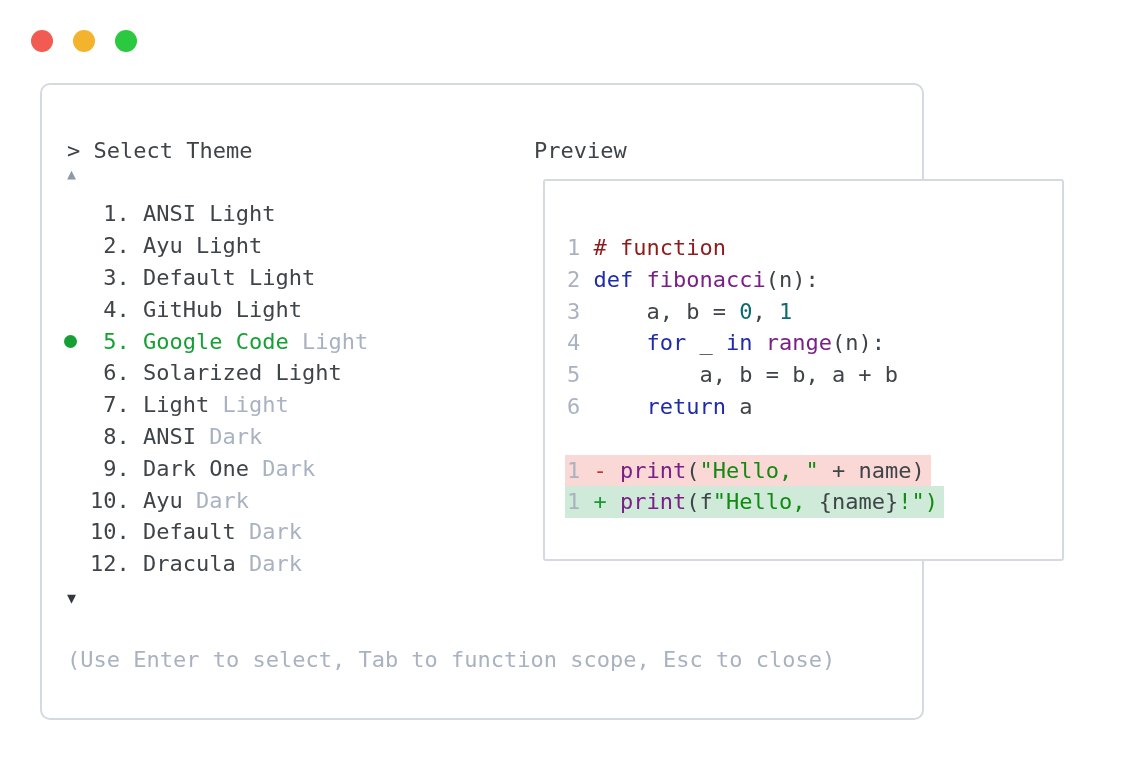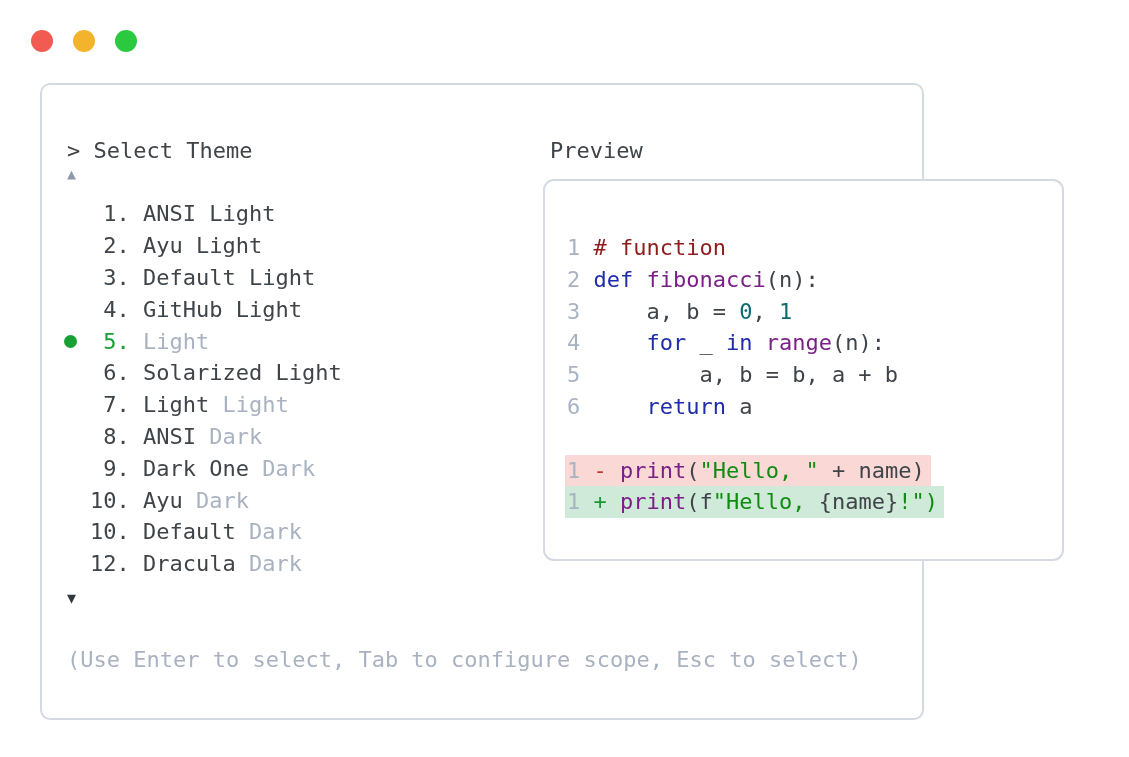--- a/index.html
+++ b/index.html
@@ -16,41 +16,41 @@
   .traffic{position:absolute;left:31px;top:30px;display:flex;gap:20px}
   .light{width:22px;height:22px;border-radius:50%}
   .light.red{background:var(--tl-red)}
   .light.yellow{background:var(--tl-yellow)}
   .light.green{background:var(--tl-green)}
 
   .panel{position:absolute;left:40px;top:83px;width:884px;height:637px;box-sizing:border-box;
          border:2px solid var(--border);border-radius:10px;background:#fff}
 
   .prompt{position:absolute;left:25px;top:50px;line-height:32px;white-space:pre}
-  .preview-label{position:absolute;left:508px;top:50px;line-height:32px;white-space:pre}
+  .preview-label{position:absolute;left:492px;top:50px;line-height:32px;white-space:pre}
 
   .arrow{position:absolute;font-size:15px;line-height:16px}
   .arrow-up{left:25px;top:81px;color:var(--arrow-dim)}
   .arrow-down{left:25px;top:505px;color:var(--arrow-dark)}
 
   .theme-list{position:absolute;left:0;top:113px;width:490px}
   .trow{height:31.8px;display:flex;align-items:center;position:relative;cursor:default}
   .dot{position:absolute;left:22px;top:50%;margin-top:-6.5px;width:13px;height:13px;border-radius:50%;
        background:var(--green);display:none}
   .trow.selected .dot{display:block}
   .tnum{margin-left:48px;width:3ch;text-align:right;white-space:pre}
   .tname{margin-left:1ch;white-space:pre}
   .tsuffix{margin-left:1ch;white-space:pre}
   .trow.selected .tnum,.trow.selected .tname{color:var(--green)}
   .tsuffix.dim{color:var(--dim)}
 
   .hint{position:absolute;left:25px;top:559px;line-height:32px;color:var(--dim);white-space:pre}
 
   .preview-panel{position:absolute;left:501px;top:94px;width:521px;height:382px;box-sizing:border-box;
-                 border:2px solid var(--border);border-radius:11px;background:#fff}
+                 border:2px solid var(--border);border-radius:3px;background:#fff}
   .code{position:absolute;left:22px;top:51px;white-space:pre}
   .cline{height:31.8px;line-height:31.8px}
   .lwrap{display:inline-block;padding:0 6px 0 2px;margin-left:-2px;line-height:31.8px}
   .lwrap.removed{background:var(--bg-removed)}
   .lwrap.added{background:var(--bg-added)}
   .lnum{display:inline-block;width:1ch;text-align:right;color:var(--dim);margin-right:1ch}
 
   .tok-pln{color:var(--text)}
   .tok-kwd{color:var(--kwd)}
   .tok-typ{color:var(--typ)}
@@ -91,20 +91,21 @@
         <span class="tsuffix">Light</span>
       </div>
       <div class="trow">
         <span class="tnum">4.</span>
         <span class="tname">GitHub</span>
         <span class="tsuffix">Light</span>
       </div>
       <div class="trow selected">
         <span class="dot"></span>
         <span class="tnum">5.</span>
+        <span class="tname">Google Code</span>
         <span class="tsuffix dim">Light</span>
       </div>
       <div class="trow">
         <span class="tnum">6.</span>
         <span class="tname">Solarized</span>
         <span class="tsuffix">Light</span>
       </div>
       <div class="trow">
         <span class="tnum">7.</span>
         <span class="tname">Light</span>
@@ -131,18 +132,18 @@
         <span class="tsuffix dim">Dark</span>
       </div>
       <div class="trow">
         <span class="tnum">12.</span>
         <span class="tname">Dracula</span>
         <span class="tsuffix dim">Dark</span>
       </div>
     </div>
   <div class="arrow arrow-down">▼</div>
 
-  <div class="hint">(Use Enter to select, Tab to configure scope, Esc to select)</div>
+  <div class="hint">(Use Enter to select, Tab to function scope, Esc to close)</div>
 
   <div class="preview-panel">
     <div class="code"><div class="cline"><span class="lwrap"><span class="lnum">1</span><span class="tok-com"># function</span></span></div><div class="cline"><span class="lwrap"><span class="lnum">2</span><span class="tok-kwd">def</span><span class="tok-pln"> </span><span class="tok-typ">fibonacci</span><span class="tok-pln">(n):</span></span></div><div class="cline"><span class="lwrap"><span class="lnum">3</span><span class="tok-pln">    a, b = </span><span class="tok-lit">0</span><span class="tok-pln">, </span><span class="tok-lit">1</span></span></div><div class="cline"><span class="lwrap"><span class="lnum">4</span><span class="tok-pln">    </span><span class="tok-kwd">for</span><span class="tok-pln"> _ </span><span class="tok-kwd">in</span><span class="tok-pln"> </span><span class="tok-typ">range</span><span class="tok-pln">(n):</span></span></div><div class="cline"><span class="lwrap"><span class="lnum">5</span><span class="tok-pln">        a, b = b, a + b</span></span></div><div class="cline"><span class="lwrap"><span class="lnum">6</span><span class="tok-pln">    </span><span class="tok-kwd">return</span><span class="tok-pln"> a</span></span></div><div class="cline"><span class="lwrap"><span class="lnum"></span></span></div><div class="cline"><span class="lwrap removed"><span class="lnum">1</span><span class="tok-minus">- </span><span class="tok-typ">print</span><span class="tok-pln">(</span><span class="tok-str">"Hello, "</span><span class="tok-pln"> + name)</span></span></div><div class="cline"><span class="lwrap added"><span class="lnum">1</span><span class="tok-plus">+ </span><span class="tok-typ">print</span><span class="tok-pln">(f</span><span class="tok-str">"Hello, </span><span class="tok-pln">{name}</span><span class="tok-str">!")</span></span></div></div>
   </div>
 </div>
 
 </body></html>

